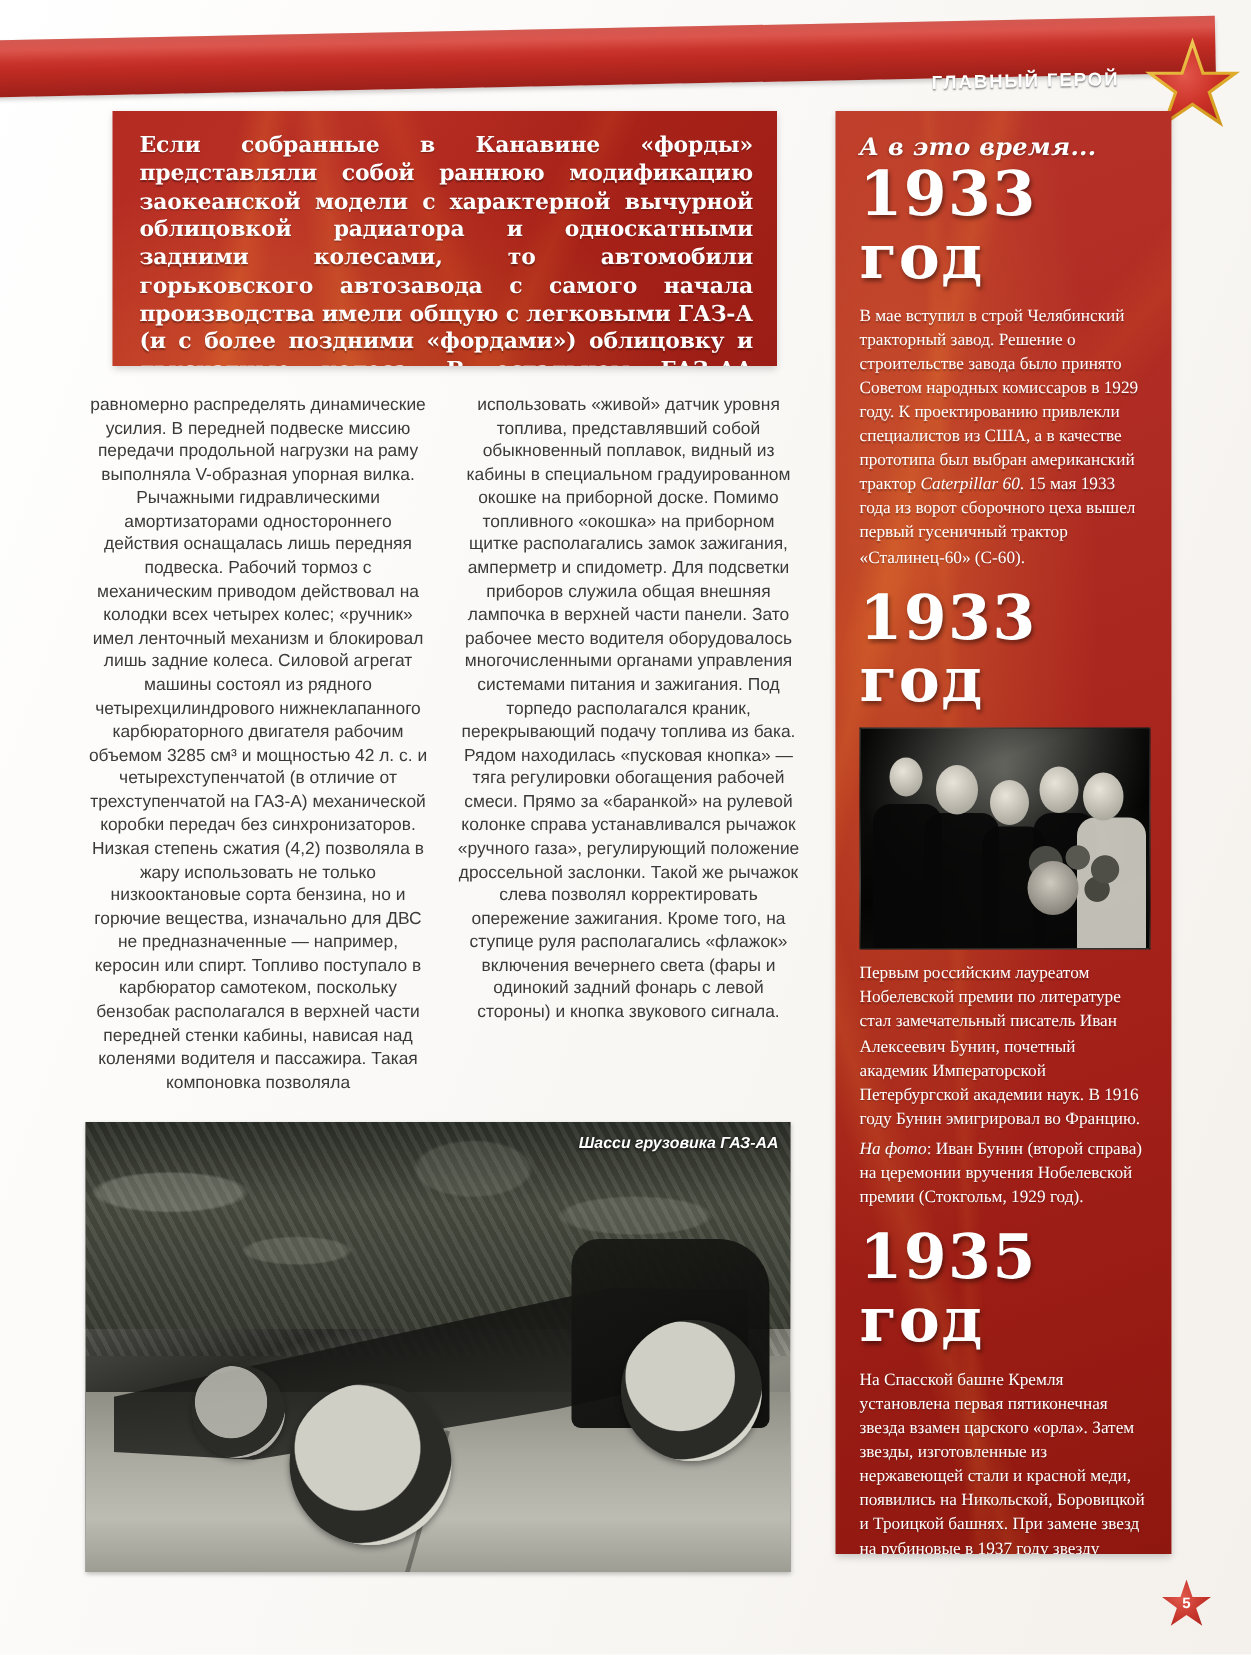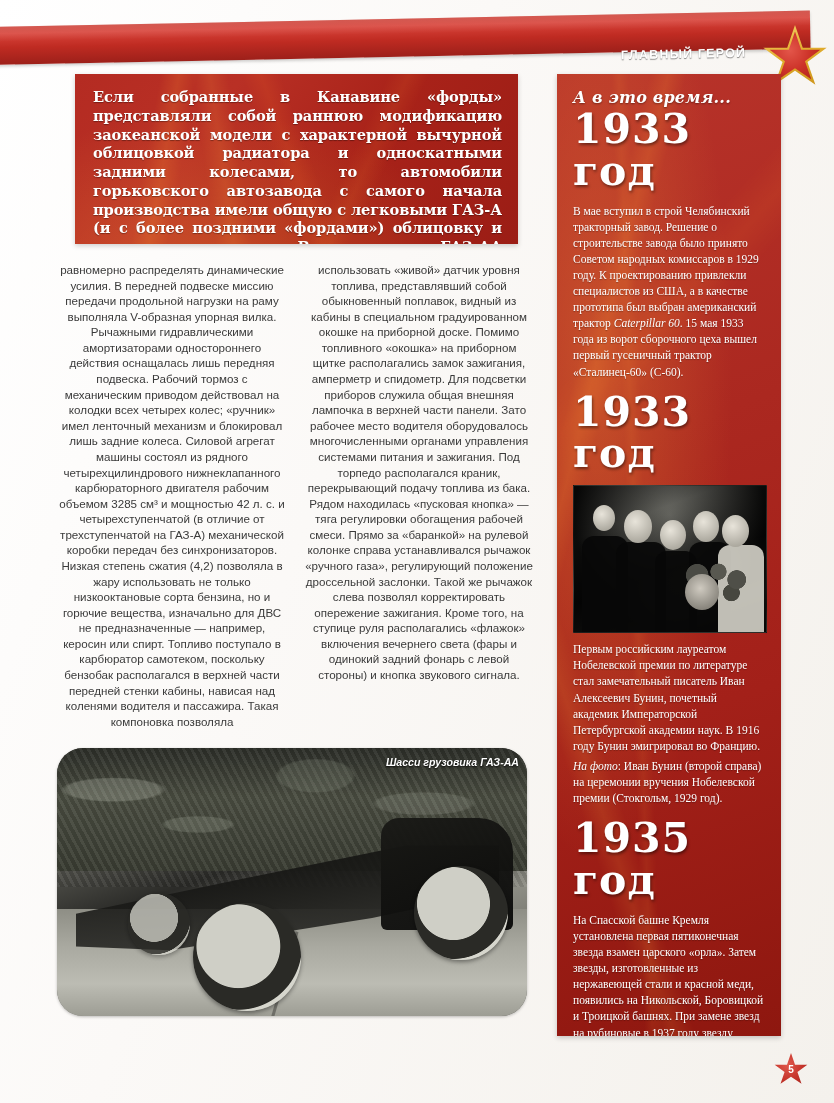--- a/index.html
+++ b/index.html
@@ -87,25 +87,24 @@
     font-size:11.6px;line-height:1.345;color:#3a3a3a;
     text-align:center;
     font-family:"Liberation Sans", sans-serif;
   }
   .col p{margin:0;}
   .col.left{left:58px;}
   .col.mid{left:305px;}
 
   
   .photo-main{
-    position:absolute;left:57px;top:748px;width:470px;height:268px;
+    position:absolute;left:57px;top:748px;width:470px;height:300px;
     background:linear-gradient(160deg,#3f3f3b 0%,#6a6a62 18%,#2b2b28 42%,#8d8d84 70%,#4a4a45 100%);
     overflow:hidden;
     box-shadow:0 1px 3px rgba(0,0,0,.25);
-    border-radius:26px;
   }
   .photo-main .sky{
     position:absolute;left:0;top:0;width:100%;height:46%;
     background:linear-gradient(180deg,#2d2f29 0%,#4b4e42 40%,#3a3d33 100%);
   }
   .photo-main .foliage{
     position:absolute;left:0;top:0;width:100%;height:52%;
     background:
       radial-gradient(ellipse at 12% 30%, rgba(220,225,210,.22) 0 8%, transparent 9%),
       radial-gradient(ellipse at 30% 55%, rgba(200,208,190,.18) 0 7%, transparent 8%),

